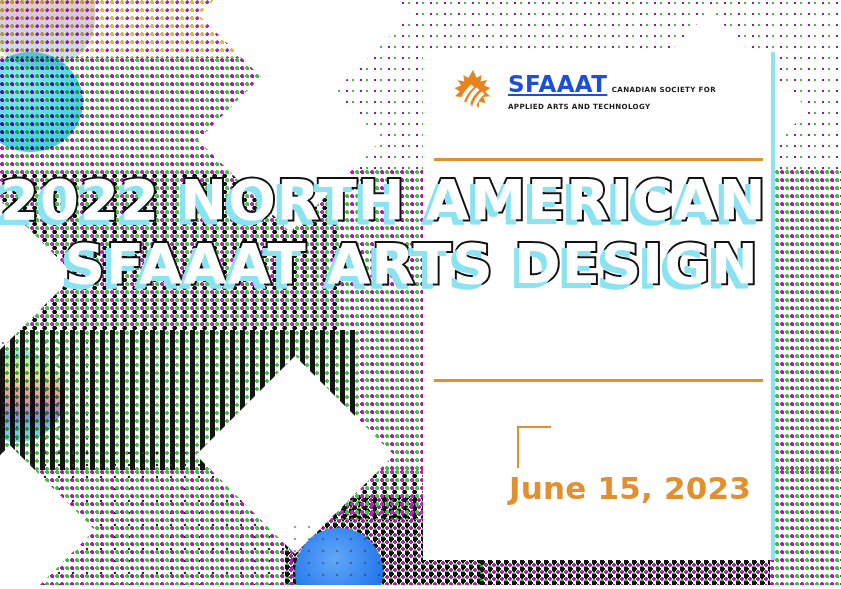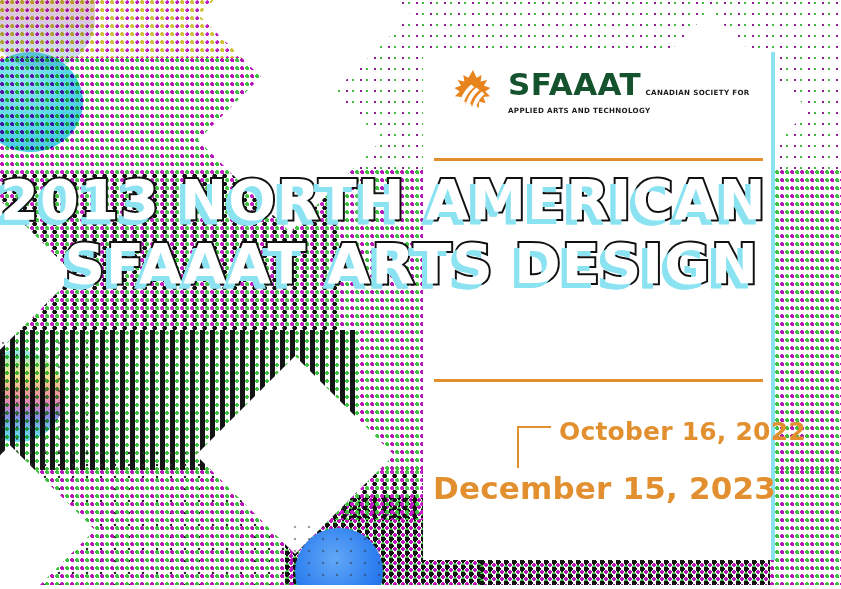--- a/index.html
+++ b/index.html
@@ -120,22 +120,23 @@
 
   
   #logo{
     position:absolute;left:24px;top:16px;
     display:flex;align-items:center;gap:9px;
   }
   #logo-mark{width:52px;height:50px;flex:0 0 auto;}
   #logo-text{line-height:1;}
   #logo-title{
     font-family:"DejaVu Sans",sans-serif;
-    font-weight:bold;font-size:31px;letter-spacing:.4px;
-    color:#14532d;
+    font-weight:bold;font-size:23px;letter-spacing:.4px;
+    color:#1d4ed8;
+    text-decoration:underline;
   }
   #logo-sub{
     font-family:"DejaVu Sans",sans-serif;
     font-weight:bold;font-size:7.1px;letter-spacing:.35px;
     color:#1a1a1a;margin-top:4px;line-height:1.45;
     white-space:pre-line;
   }
 
   
   #dates{position:absolute;left:14px;top:365px;width:330px;}
@@ -264,28 +265,27 @@
       <span id="logo-text">
         <span id="logo-title">SFAAAT</span>
         <span id="logo-sub">CANADIAN SOCIETY FOR
 APPLIED ARTS AND TECHNOLOGY</span>
       </span>
     </div>
 
     <div id="dates">
       <div id="date-row-1">
         <span id="date-bracket"></span>
-        <span id="date-start">October 16, 2022</span>
       </div>
-      <div id="date-end">December 15, 2023</div>
+      <div id="date-end">June 15, 2023</div>
     </div>
   </div>
 
   <div id="headline" class="nosel">
     <div class="hl-line">
-      <span>2013 NORTH AMERICAN</span>
+      <span>2022 NORTH AMERICAN</span>
     </div>
     <div class="hl-line">
       <span>SFAAAT ARTS DESIGN</span>
     </div>
   </div>
 
 </div>
 
 </body></html>

